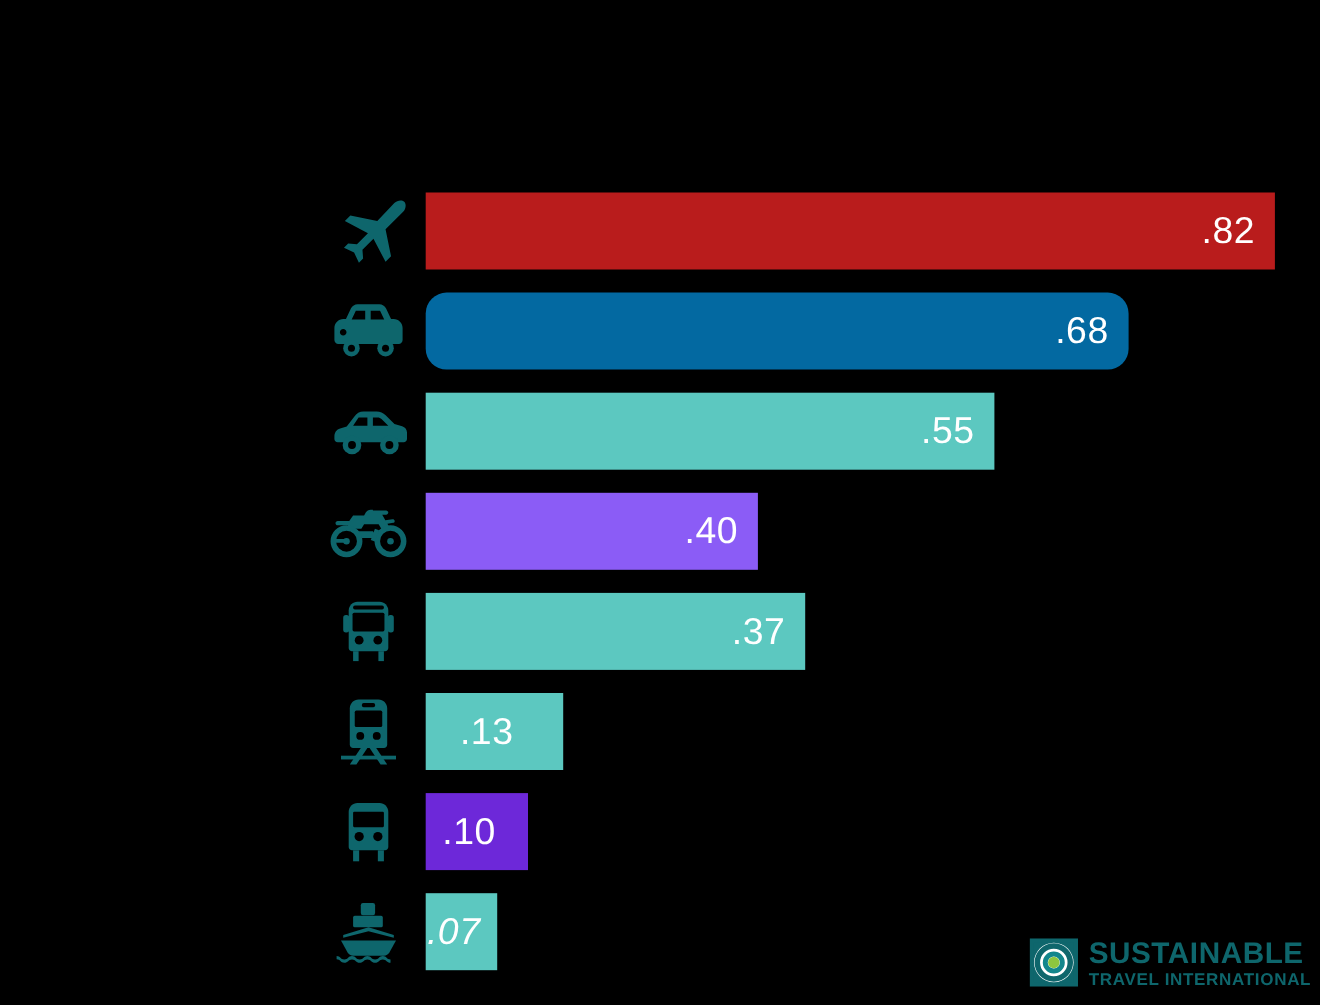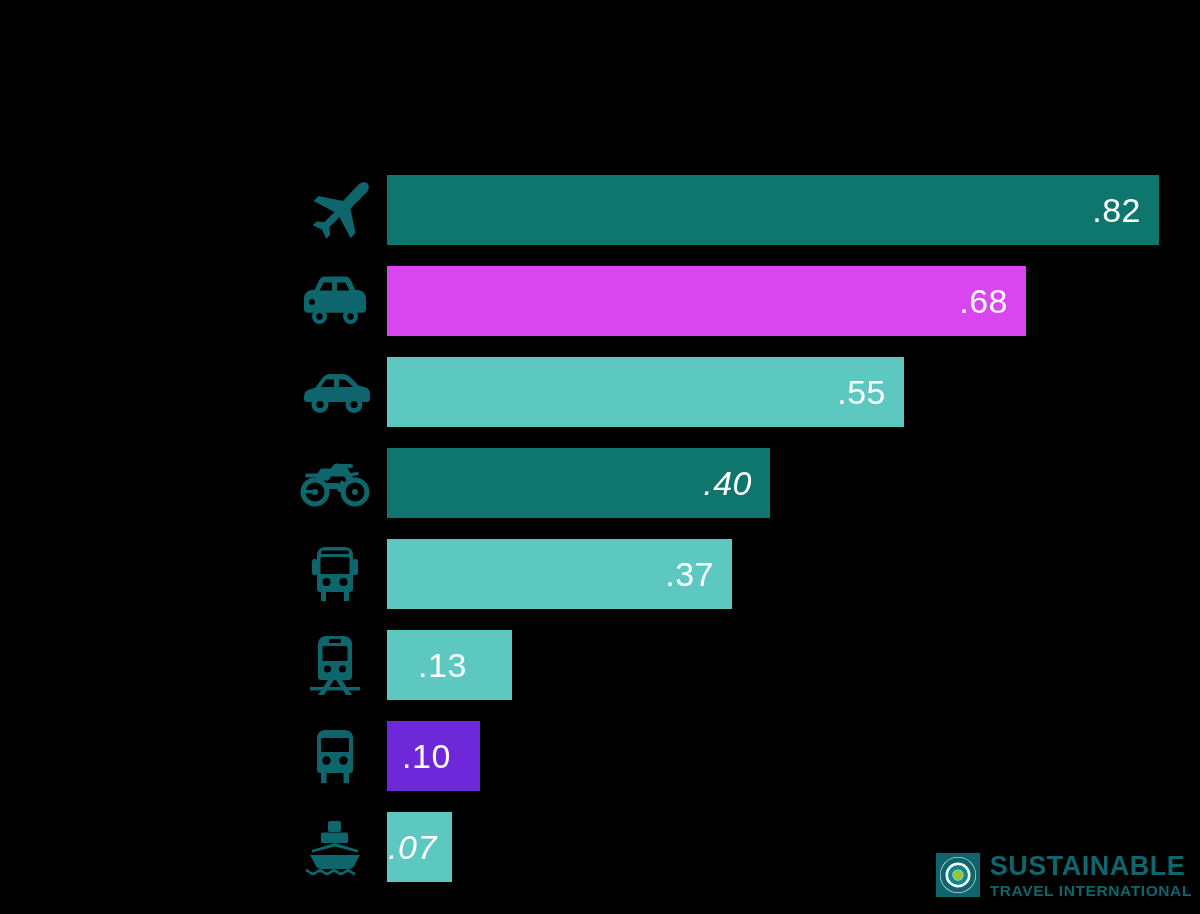--- a/index.html
+++ b/index.html
@@ -114,38 +114,38 @@
   <div class="rows">
 
     <div class="row">
       <div class="icon-cell">
         <svg width="74" height="62" viewBox="0 0 74 62" aria-hidden="true">
           <g fill="#0E666C">
             <path d="M60.5 5.5c2.8-2.6 7.0-3.0 9.0-1.0 2.0 2.0 1.6 6.2-1.0 9.0L52.5 29.5l5.0 24.5-5.0 5.0-11.0-21.0-10.0 10.0 0.6 8.0-3.8 3.8-4.4-9.2-9.2-4.4 3.8-3.8 8.0 0.6 10.0-10.0-21.0-11.0 5.0-5.0 24.5 5.0L60.5 5.5z"></path>
           </g>
         </svg>
       </div>
-      <div class="bar" style="width: 772px; background: #0f766e;">
+      <div class="bar" style="width: 772px; background: #b91c1c;">
         <span class="bar-value" style="color: rgb(255, 255, 255);">.82</span>
       </div>
     </div>
 
     <div class="row">
       <div class="icon-cell">
         <svg width="74" height="62" viewBox="0 0 74 62" aria-hidden="true">
           <g fill="#0E666C">
             <path d="M16.5 20.0l4.5-9.5C22.2 8.0 24.5 6.5 27.2 6.5h19.6c2.7 0 5.0 1.5 6.2 4.0l4.5 9.5h2.3c4.6 0 8.2 3.7 8.2 8.2v11.0c0 2.0-1.6 3.6-3.6 3.6H9.6C7.6 42.8 6 41.2 6 39.2v-11.0c0-4.5 3.7-8.2 8.2-8.2h2.3zM25.5 12.5l-3.8 8.0h12.3v-8.0H25.5zm13.5 0v8.0h12.3l-3.8-8.0H39.0zM14.0 29.0c-1.7 0-3.0 1.3-3.0 3.0s1.3 3.0 3.0 3.0 3.0-1.3 3.0-3.0-1.3-3.0-3.0-3.0zM31.5 31.0h11.0c0.9 0 1.6 0.7 1.6 1.6s-0.7 1.6-1.6 1.6h-11.0c-0.9 0-1.6-0.7-1.6-1.6s0.7-1.6 1.6-1.6z"></path>
             <circle cx="21.5" cy="46.5" r="7.5"></circle>
             <circle cx="52.5" cy="46.5" r="7.5"></circle>
             <circle cx="21.5" cy="46.5" r="3.2" fill="#000"></circle>
             <circle cx="52.5" cy="46.5" r="3.2" fill="#000"></circle>
           </g>
         </svg>
       </div>
-      <div class="bar" style="width: 639px; background: #d946ef;">
+      <div class="bar" style="width: 639px; background: #0369a1; border-radius: 19px;">
         <span class="bar-value" style="color: rgb(255, 255, 255);">.68</span>
       </div>
     </div>
 
     <div class="row">
       <div class="icon-cell">
         <svg width="78" height="62" viewBox="0 0 78 62" aria-hidden="true">
           <g fill="#0E666C">
             <path d="M8.0 36.0c0-4.0 2.0-6.4 5.2-7.4l6.0-1.8 7.0-9.2C28.0 14.6 31.0 13.0 34.4 13.0h12.0c3.2 0 6.0 1.2 8.2 3.4l8.0 8.0 7.0 2.0c2.6 0.8 4.4 3.0 4.4 5.7V38c0 1.7-1.4 3.0-3.0 3.0H11.0C9.3 41.0 8.0 39.7 8.0 38v-2zM30.0 18.5l-5.0 7.5h13.0v-7.5H30.0zm13.0 0v7.5h14.0l-6.2-6.0c-0.9-0.9-2.1-1.5-3.4-1.5H43.0z"></path>
             <circle cx="24.0" cy="43.5" r="8.5"></circle>
@@ -167,21 +167,21 @@
             <path d="M44.0 9.0h12.0c1.1 0 2.0 0.9 2.0 2.0s-0.9 2.0-2.0 2.0h-3.5l2.8 5.0 6.5-1.0c0.9-0.2 1.8 0.4 2.0 1.3s-0.4 1.8-1.3 2.0l-5.3 0.9 3.0 5.4h-8.0l-3.0-5.0H36.0l-2.5 4.0H23.0l-1.8-3.0H12.0c-1.1 0-2.0-0.9-2.0-2.0s0.9-2.0 2.0-2.0h10.5l3.5-5.0h10.0l1.5-2.6c0.9-1.6 2.6-2.6 4.5-2.6h2.0zM30.0 28.0h14.0l4.0 6.0H34.0l-4.0-6.0z"></path>
             <circle cx="20.0" cy="37.0" r="12.0" fill="none" stroke="#0E666C" stroke-width="5"></circle>
             <circle cx="60.0" cy="37.0" r="12.0" fill="none" stroke="#0E666C" stroke-width="5"></circle>
             <circle cx="20.0" cy="37.0" r="3.0"></circle>
             <circle cx="60.0" cy="37.0" r="3.0"></circle>
             <rect x="8.0" y="35.0" width="11.0" height="3.4"></rect>
             <rect x="44.0" y="26.0" width="4.0" height="11.0" transform="rotate(20 46 31)"></rect>
           </g>
         </svg>
       </div>
-      <div class="bar" style="width: 383px; background: #0f766e; font-style: italic;">
+      <div class="bar" style="width: 302px; background: #8b5cf6;">
         <span class="bar-value" style="color: rgb(255, 255, 255);">.40</span>
       </div>
     </div>
 
     <div class="row">
       <div class="icon-cell">
         <svg width="62" height="66" viewBox="0 0 62 66" aria-hidden="true">
           <g fill="#0E666C">
             <path d="M13.0 14.0c0-4.4 3.6-8.0 8.0-8.0h20.0c4.4 0 8.0 3.6 8.0 8.0v34.0c0 1.7-1.3 3.0-3.0 3.0H16.0c-1.7 0-3.0-1.3-3.0-3.0V14.0z"></path>
             <rect x="8.0" y="18.0" width="5.5" height="16.0" rx="2.5"></rect>

